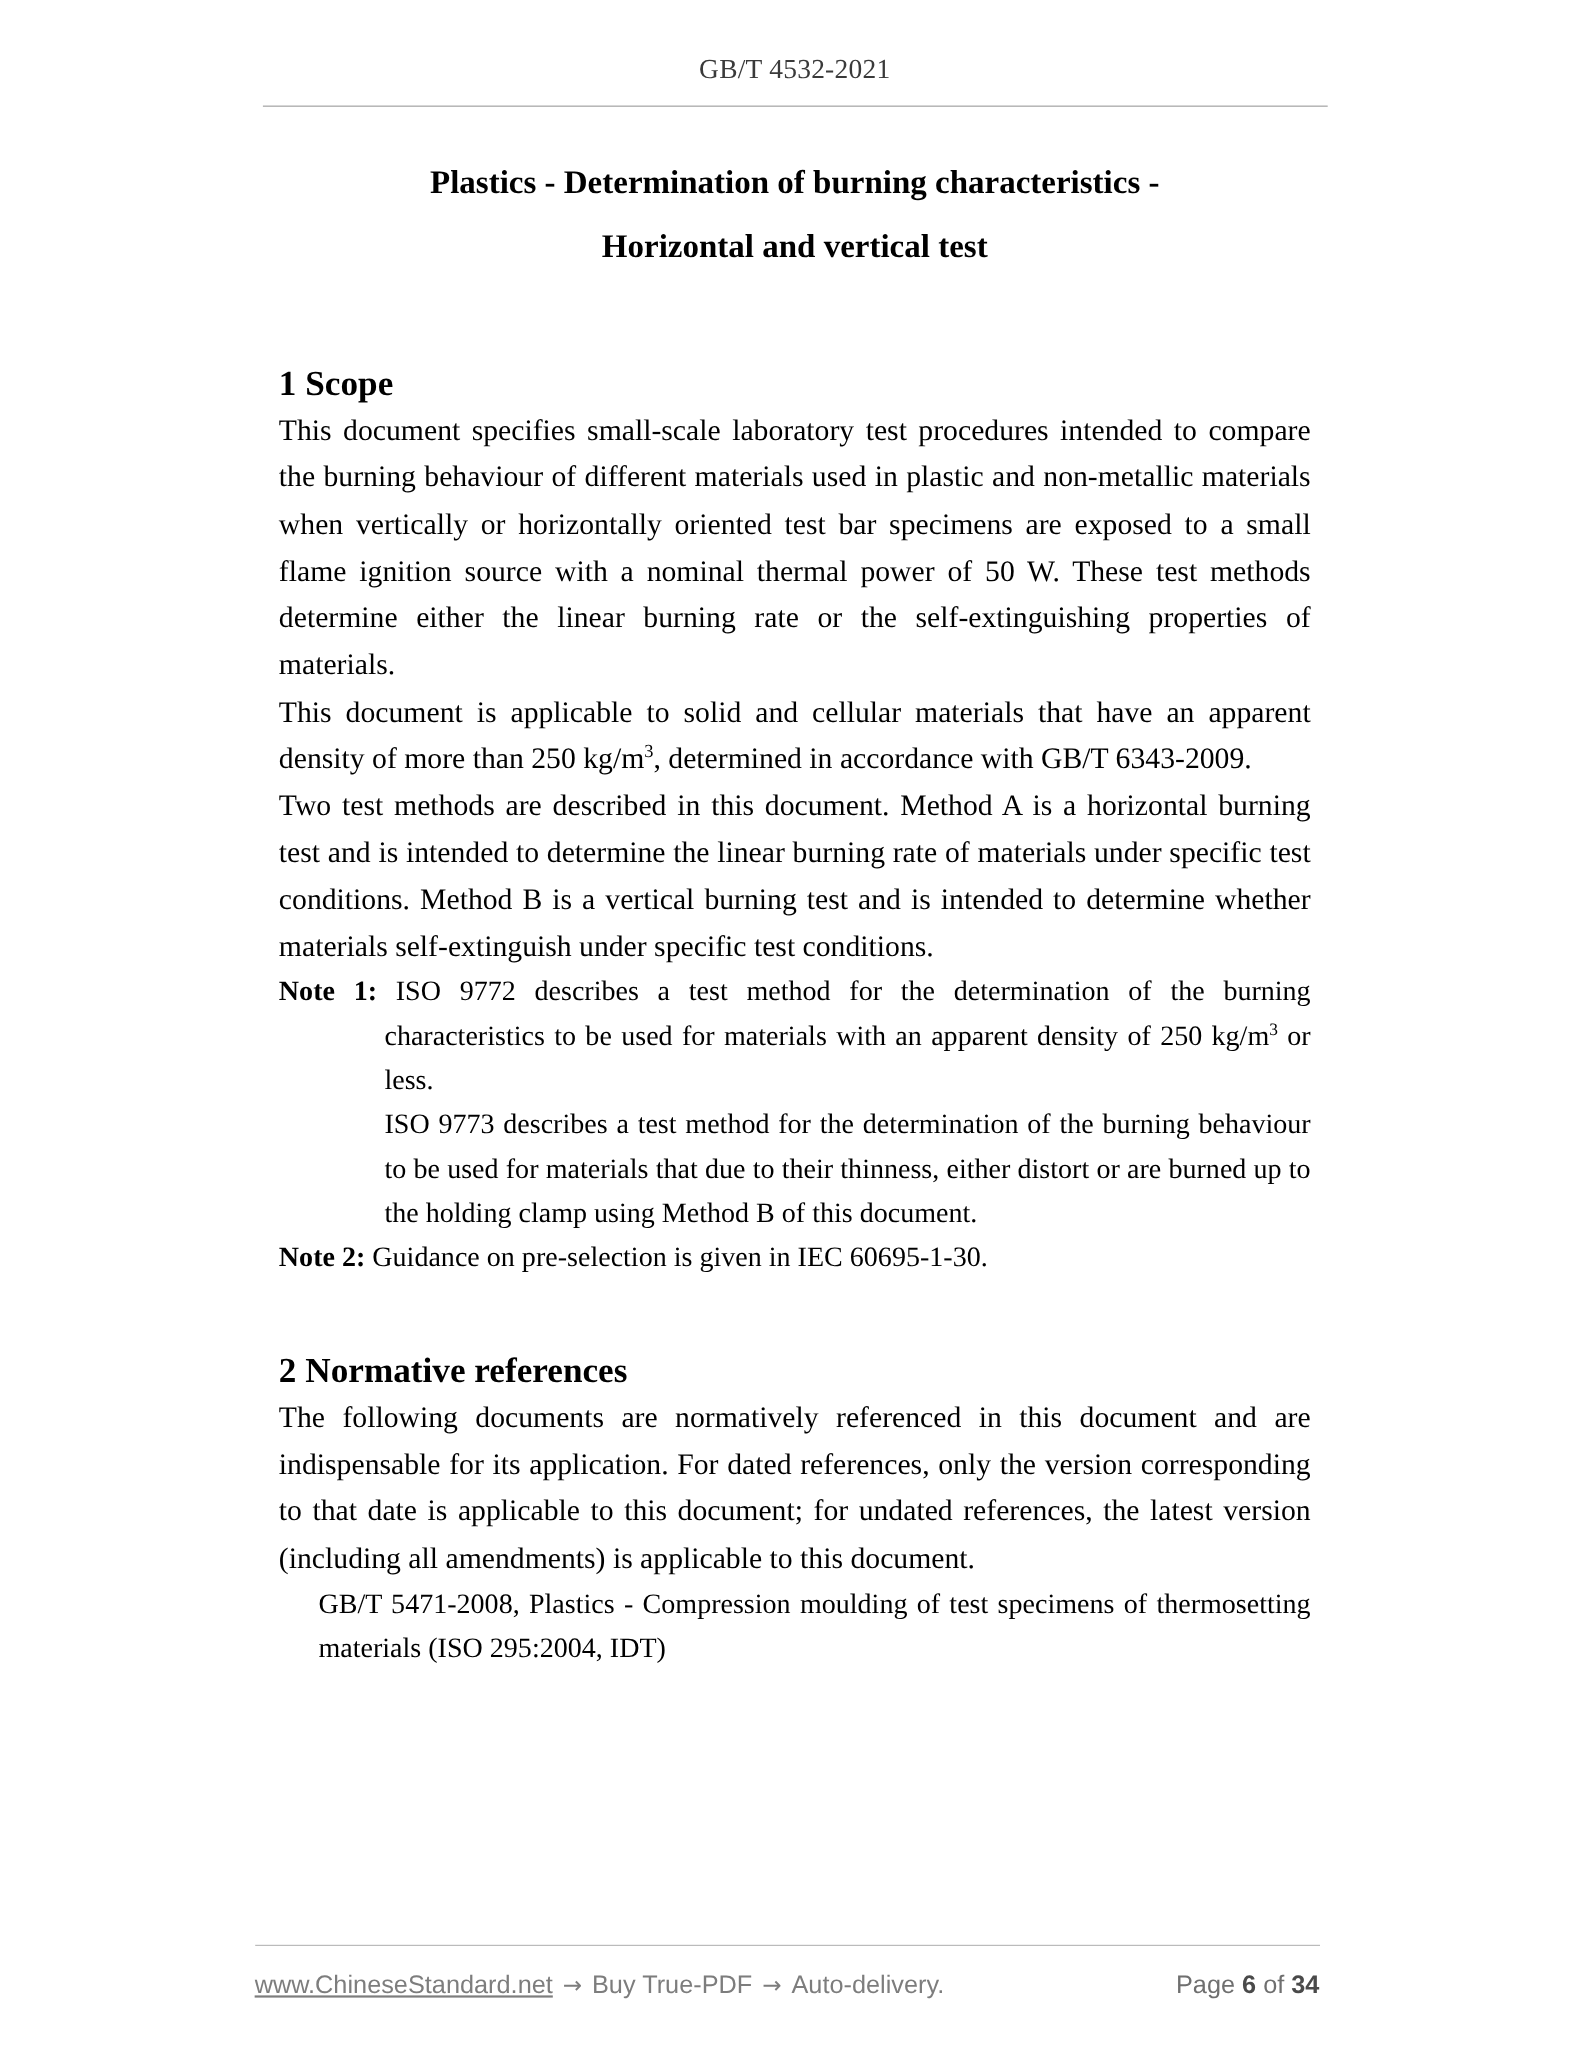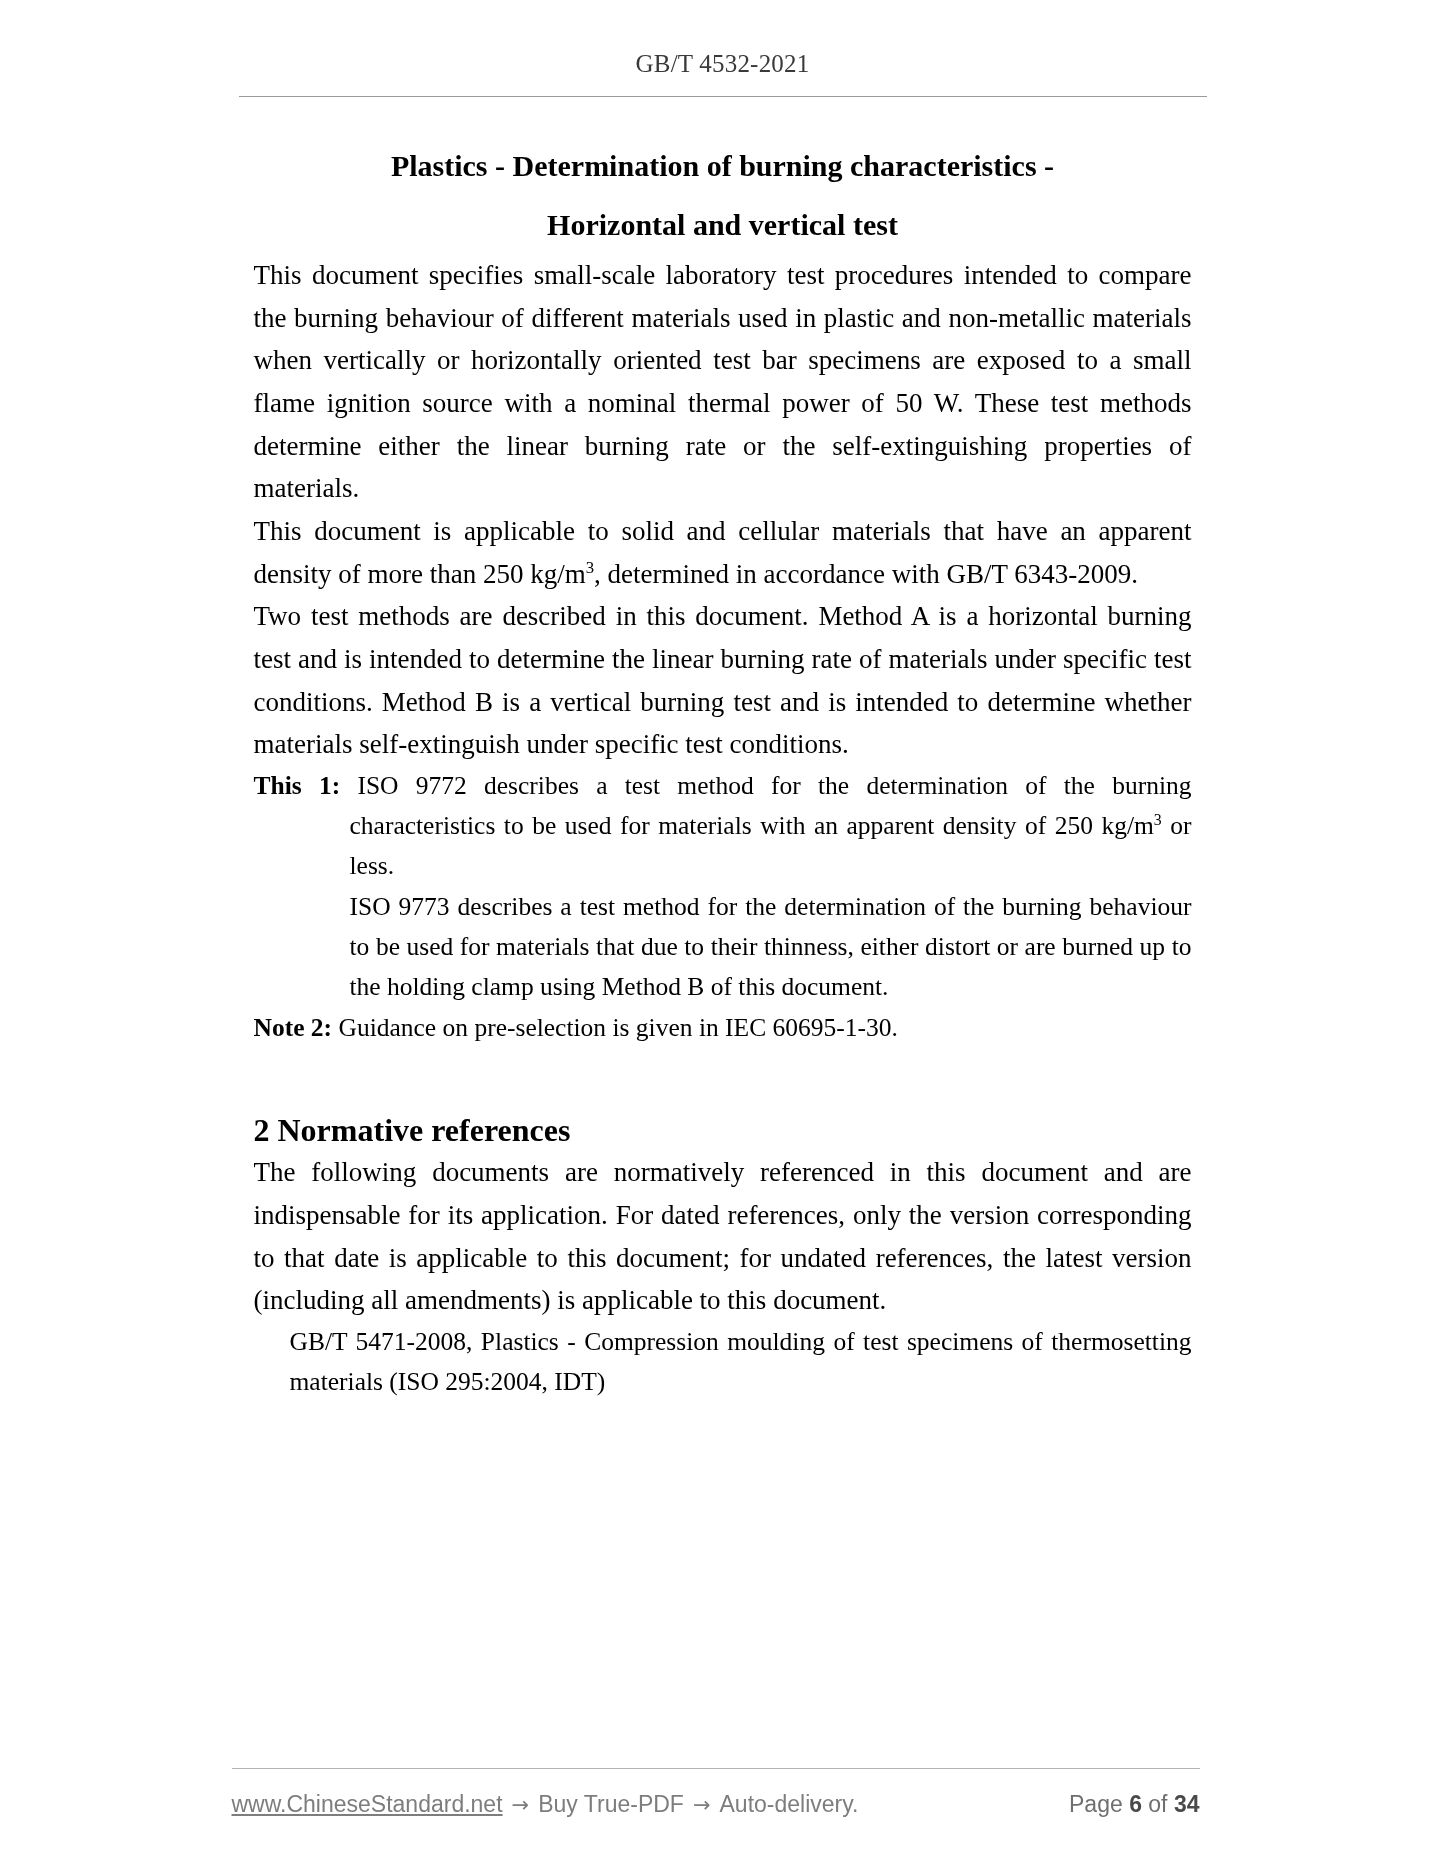--- a/index.html
+++ b/index.html
@@ -181,28 +181,29 @@
     <div class="header-rule"></div>
   </div>
 
   <div class="content">
 
     <h1 class="doc-title">
       <span class="t-line">Plastics - Determination of burning characteristics -</span>
       <span class="t-line">Horizontal and vertical test</span>
     </h1>
 
+    <h2 class="section-heading h-scope">1 Scope</h2>
 
     <p class="body-par par-gap-lg">This document specifies small-scale laboratory test procedures intended to compare the burning behaviour of different materials used in plastic and non-metallic materials when vertically or horizontally oriented test bar specimens are exposed to a small flame ignition source with a nominal thermal power of 50 W. These test methods determine either the linear burning rate or the self-extinguishing properties of materials.</p>
 
     <p class="body-par par-gap-md"><span>This document is applicable to solid and cellular materials that have an apparent density of more than 250 kg/m</span><sup>3</sup><span>, determined in accordance with GB/T 6343-2009.</span></p>
 
     <p class="body-par par-gap-md">Two test methods are described in this document. Method A is a horizontal burning test and is intended to determine the linear burning rate of materials under specific test conditions. Method B is a vertical burning test and is intended to determine whether materials self-extinguish under specific test conditions.</p>
 
-    <p class="note-block par-gap-md"><span class="note-label">This 1:</span> <span>ISO 9772 describes a test method for the determination of the burning characteristics to be used for materials with an apparent density of 250 kg/m</span><sup>3</sup><span> or less.</span></p>
+    <p class="note-block par-gap-md"><span class="note-label">Note 1:</span> <span>ISO 9772 describes a test method for the determination of the burning characteristics to be used for materials with an apparent density of 250 kg/m</span><sup>3</sup><span> or less.</span></p>
 
     <p class="note-cont par-gap-md">ISO 9773 describes a test method for the determination of the burning behaviour to be used for materials that due to their thinness, either distort or are burned up to the holding clamp using Method B of this document.</p>
 
     <p class="note-inline par-gap-md"><span class="note-label">Note 2:</span> <span>Guidance on pre-selection is given in IEC 60695-1-30.</span></p>
 
     <h2 class="section-heading h-normref">2 Normative references</h2>
 
     <p class="body-par par-gap-lg">The following documents are normatively referenced in this document and are indispensable for its application. For dated references, only the version corresponding to that date is applicable to this document; for undated references, the latest version (including all amendments) is applicable to this document.</p>
 
 

